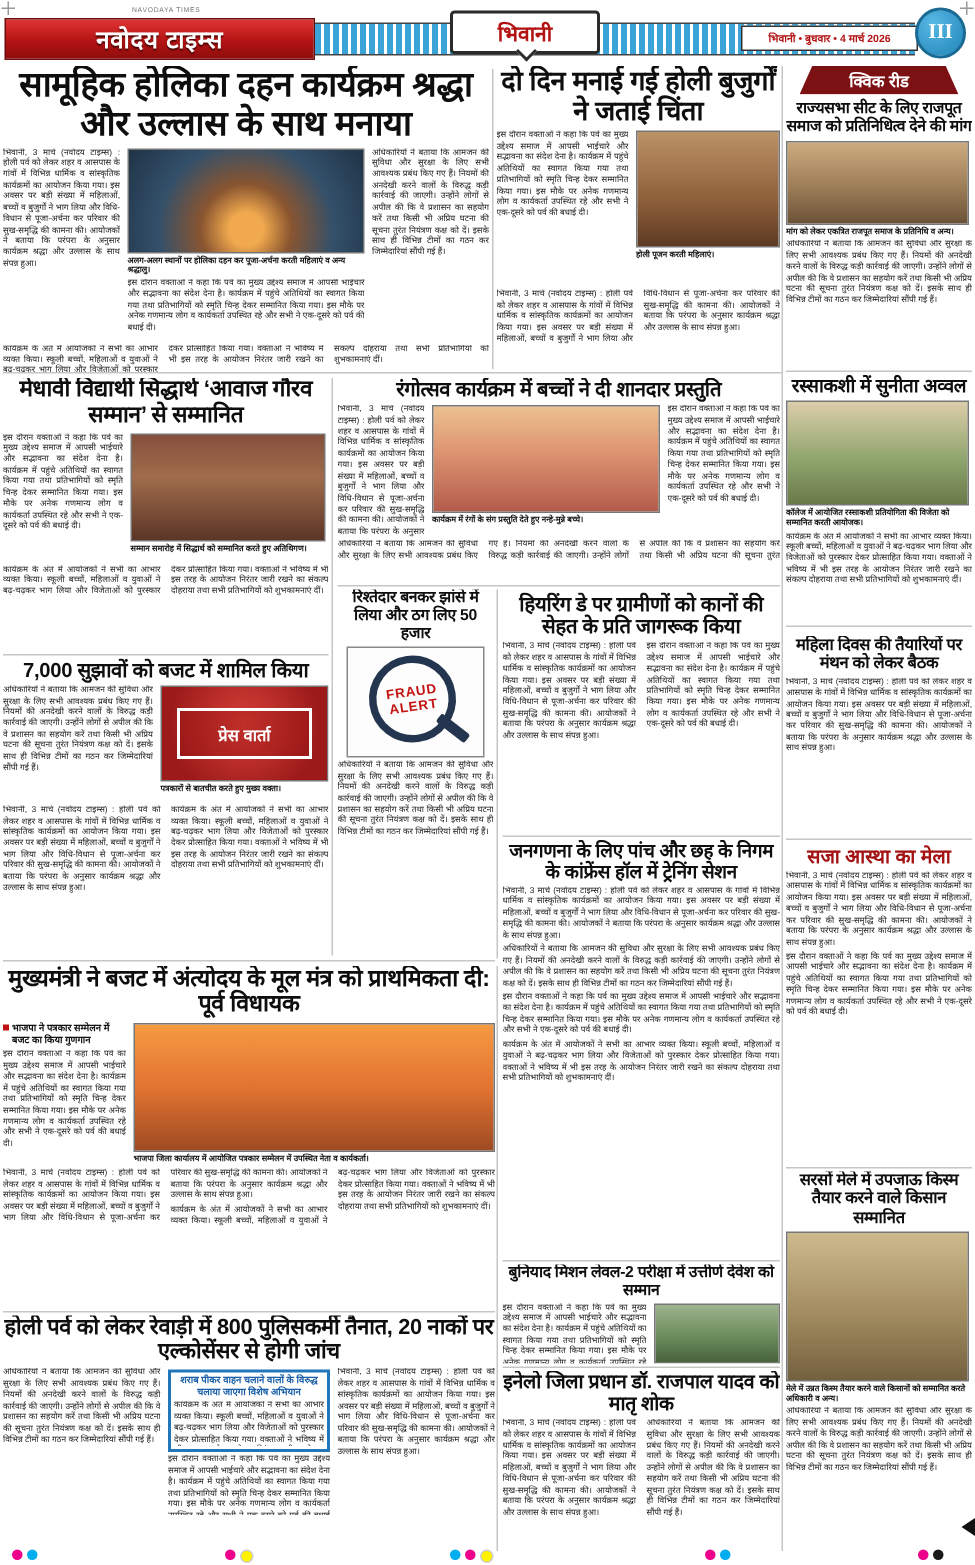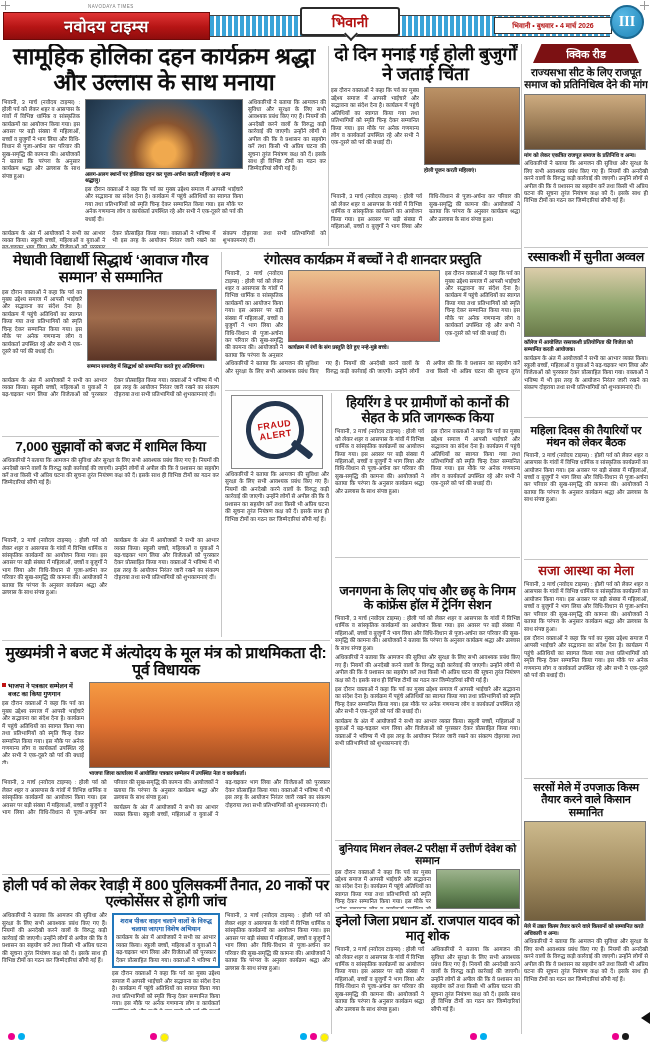--- a/index.html
+++ b/index.html
@@ -192,48 +192,57 @@
       </div>
       <div class="bt" style="flex:1;height:88px;">इस दौरान वक्ताओं ने कहा कि पर्व का मुख्य उद्देश्य समाज में आपसी भाईचारे और सद्भावना का संदेश देना है। कार्यक्रम में पहुंचे अतिथियों का स्वागत किया गया तथा प्रतिभागियों को स्मृति चिन्ह देकर सम्मानित किया गया। इस मौके पर अनेक गणमान्य लोग व कार्यकर्ता उपस्थित रहे और सभी ने एक-दूसरे को पर्व की बधाई दी।</div>
     </div>
     <div class="bt cols3" style="height:22px;margin-top:2px;">अधिकारियों ने बताया कि आमजन की सुविधा और सुरक्षा के लिए सभी आवश्यक प्रबंध किए गए हैं। नियमों की अनदेखी करने वालों के विरुद्ध कड़ी कार्रवाई की जाएगी। उन्होंने लोगों से अपील की कि वे प्रशासन का सहयोग करें तथा किसी भी अप्रिय घटना की सूचना तुरंत नियंत्रण कक्ष को दें। इसके साथ ही विभिन्न टीमों का गठन कर जिम्मेदारियां सौंपी गई हैं।</div>
   </article>
 
   <article class="story" style="left:2px;top:439px;width:217px;height:198px;">
     <h2 class="hl" style="font-size:13.5px;">7,000 सुझावों को बजट में शामिल किया</h2>
     <div class="row">
       <div class="bt" style="flex:1;height:78px;">अधिकारियों ने बताया कि आमजन की सुविधा और सुरक्षा के लिए सभी आवश्यक प्रबंध किए गए हैं। नियमों की अनदेखी करने वालों के विरुद्ध कड़ी कार्रवाई की जाएगी। उन्होंने लोगों से अपील की कि वे प्रशासन का सहयोग करें तथा किसी भी अप्रिय घटना की सूचना तुरंत नियंत्रण कक्ष को दें। इसके साथ ही विभिन्न टीमों का गठन कर जिम्मेदारियां सौंपी गई हैं।</div>
+      <div style="width:112px;flex:none;">
+        <div class="photo ph-press" style="width:112px;height:64px;">
+          <div class="press-label">
+            <span>प्रेस वार्ता</span>
+          </div>
+        </div>
+        <div class="cap">पत्रकारों से बातचीत करते हुए मुख्य वक्ता।</div>
+      </div>
     </div>
     <div class="bt cols2" style="height:98px;margin-top:2px;">
       <p>भिवानी, 3 मार्च (नवोदय टाइम्स) : होली पर्व को लेकर शहर व आसपास के गांवों में विभिन्न धार्मिक व सांस्कृतिक कार्यक्रमों का आयोजन किया गया। इस अवसर पर बड़ी संख्या में महिलाओं, बच्चों व बुजुर्गों ने भाग लिया और विधि-विधान से पूजा-अर्चना कर परिवार की सुख-समृद्धि की कामना की। आयोजकों ने बताया कि परंपरा के अनुसार कार्यक्रम श्रद्धा और उल्लास के साथ संपन्न हुआ।</p>
       <p>कार्यक्रम के अंत में आयोजकों ने सभी का आभार व्यक्त किया। स्कूली बच्चों, महिलाओं व युवाओं ने बढ़-चढ़कर भाग लिया और विजेताओं को पुरस्कार देकर प्रोत्साहित किया गया। वक्ताओं ने भविष्य में भी इस तरह के आयोजन निरंतर जारी रखने का संकल्प दोहराया तथा सभी प्रतिभागियों को शुभकामनाएं दीं।</p>
     </div>
   </article>
 
   <article class="story" style="left:225px;top:393px;width:104px;height:246px;">
+    <h2 class="hl" style="font-size:10.5px;">रिश्तेदार बनकर झांसे में लिया और ठग लिए 50 हजार</h2>
     <div class="fraud-box">
       <div class="lens">
         <span>FRAUD</span>
         <span>ALERT</span>
       </div>
       <div class="handle"></div>
     </div>
     <div class="bt" style="height:128px;margin-top:2px;">अधिकारियों ने बताया कि आमजन की सुविधा और सुरक्षा के लिए सभी आवश्यक प्रबंध किए गए हैं। नियमों की अनदेखी करने वालों के विरुद्ध कड़ी कार्रवाई की जाएगी। उन्होंने लोगों से अपील की कि वे प्रशासन का सहयोग करें तथा किसी भी अप्रिय घटना की सूचना तुरंत नियंत्रण कक्ष को दें। इसके साथ ही विभिन्न टीमों का गठन कर जिम्मेदारियां सौंपी गई हैं।</div>
   </article>
 
   <article class="story" style="left:335px;top:395px;width:185px;height:160px;">
     <h2 class="hl" style="font-size:13.5px;">हियरिंग डे पर ग्रामीणों को कानों की सेहत के प्रति जागरूक किया</h2>
     <div class="bt cols2" style="height:120px;">
       <p>भिवानी, 3 मार्च (नवोदय टाइम्स) : होली पर्व को लेकर शहर व आसपास के गांवों में विभिन्न धार्मिक व सांस्कृतिक कार्यक्रमों का आयोजन किया गया। इस अवसर पर बड़ी संख्या में महिलाओं, बच्चों व बुजुर्गों ने भाग लिया और विधि-विधान से पूजा-अर्चना कर परिवार की सुख-समृद्धि की कामना की। आयोजकों ने बताया कि परंपरा के अनुसार कार्यक्रम श्रद्धा और उल्लास के साथ संपन्न हुआ।</p>
       <p>इस दौरान वक्ताओं ने कहा कि पर्व का मुख्य उद्देश्य समाज में आपसी भाईचारे और सद्भावना का संदेश देना है। कार्यक्रम में पहुंचे अतिथियों का स्वागत किया गया तथा प्रतिभागियों को स्मृति चिन्ह देकर सम्मानित किया गया। इस मौके पर अनेक गणमान्य लोग व कार्यकर्ता उपस्थित रहे और सभी ने एक-दूसरे को पर्व की बधाई दी।</p>
     </div>
   </article>
 
   <article class="story" style="left:335px;top:560px;width:185px;height:278px;">
-    <h2 class="hl" style="font-size:12.5px;margin-top:24px;">जनगणना के लिए पांच और छह के निगम के कांफ्रेंस हॉल में ट्रेनिंग सेशन</h2>
+    <h2 class="hl" style="font-size:12.5px;">जनगणना के लिए पांच और छह के निगम के कांफ्रेंस हॉल में ट्रेनिंग सेशन</h2>
     <div class="bt" style="height:242px;">
       <p>भिवानी, 3 मार्च (नवोदय टाइम्स) : होली पर्व को लेकर शहर व आसपास के गांवों में विभिन्न धार्मिक व सांस्कृतिक कार्यक्रमों का आयोजन किया गया। इस अवसर पर बड़ी संख्या में महिलाओं, बच्चों व बुजुर्गों ने भाग लिया और विधि-विधान से पूजा-अर्चना कर परिवार की सुख-समृद्धि की कामना की। आयोजकों ने बताया कि परंपरा के अनुसार कार्यक्रम श्रद्धा और उल्लास के साथ संपन्न हुआ।</p>
       <p>अधिकारियों ने बताया कि आमजन की सुविधा और सुरक्षा के लिए सभी आवश्यक प्रबंध किए गए हैं। नियमों की अनदेखी करने वालों के विरुद्ध कड़ी कार्रवाई की जाएगी। उन्होंने लोगों से अपील की कि वे प्रशासन का सहयोग करें तथा किसी भी अप्रिय घटना की सूचना तुरंत नियंत्रण कक्ष को दें। इसके साथ ही विभिन्न टीमों का गठन कर जिम्मेदारियां सौंपी गई हैं।</p>
       <p>इस दौरान वक्ताओं ने कहा कि पर्व का मुख्य उद्देश्य समाज में आपसी भाईचारे और सद्भावना का संदेश देना है। कार्यक्रम में पहुंचे अतिथियों का स्वागत किया गया तथा प्रतिभागियों को स्मृति चिन्ह देकर सम्मानित किया गया। इस मौके पर अनेक गणमान्य लोग व कार्यकर्ता उपस्थित रहे और सभी ने एक-दूसरे को पर्व की बधाई दी।</p>
       <p>कार्यक्रम के अंत में आयोजकों ने सभी का आभार व्यक्त किया। स्कूली बच्चों, महिलाओं व युवाओं ने बढ़-चढ़कर भाग लिया और विजेताओं को पुरस्कार देकर प्रोत्साहित किया गया। वक्ताओं ने भविष्य में भी इस तरह के आयोजन निरंतर जारी रखने का संकल्प दोहराया तथा सभी प्रतिभागियों को शुभकामनाएं दीं।</p>
     </div>
   </article>
 
   <article class="story" style="left:2px;top:644px;width:328px;height:226px;">
     <h2 class="hl" style="font-size:15.5px;">मुख्यमंत्री ने बजट में अंत्योदय के मूल मंत्र को प्राथमिकता दी: पूर्व विधायक</h2>

